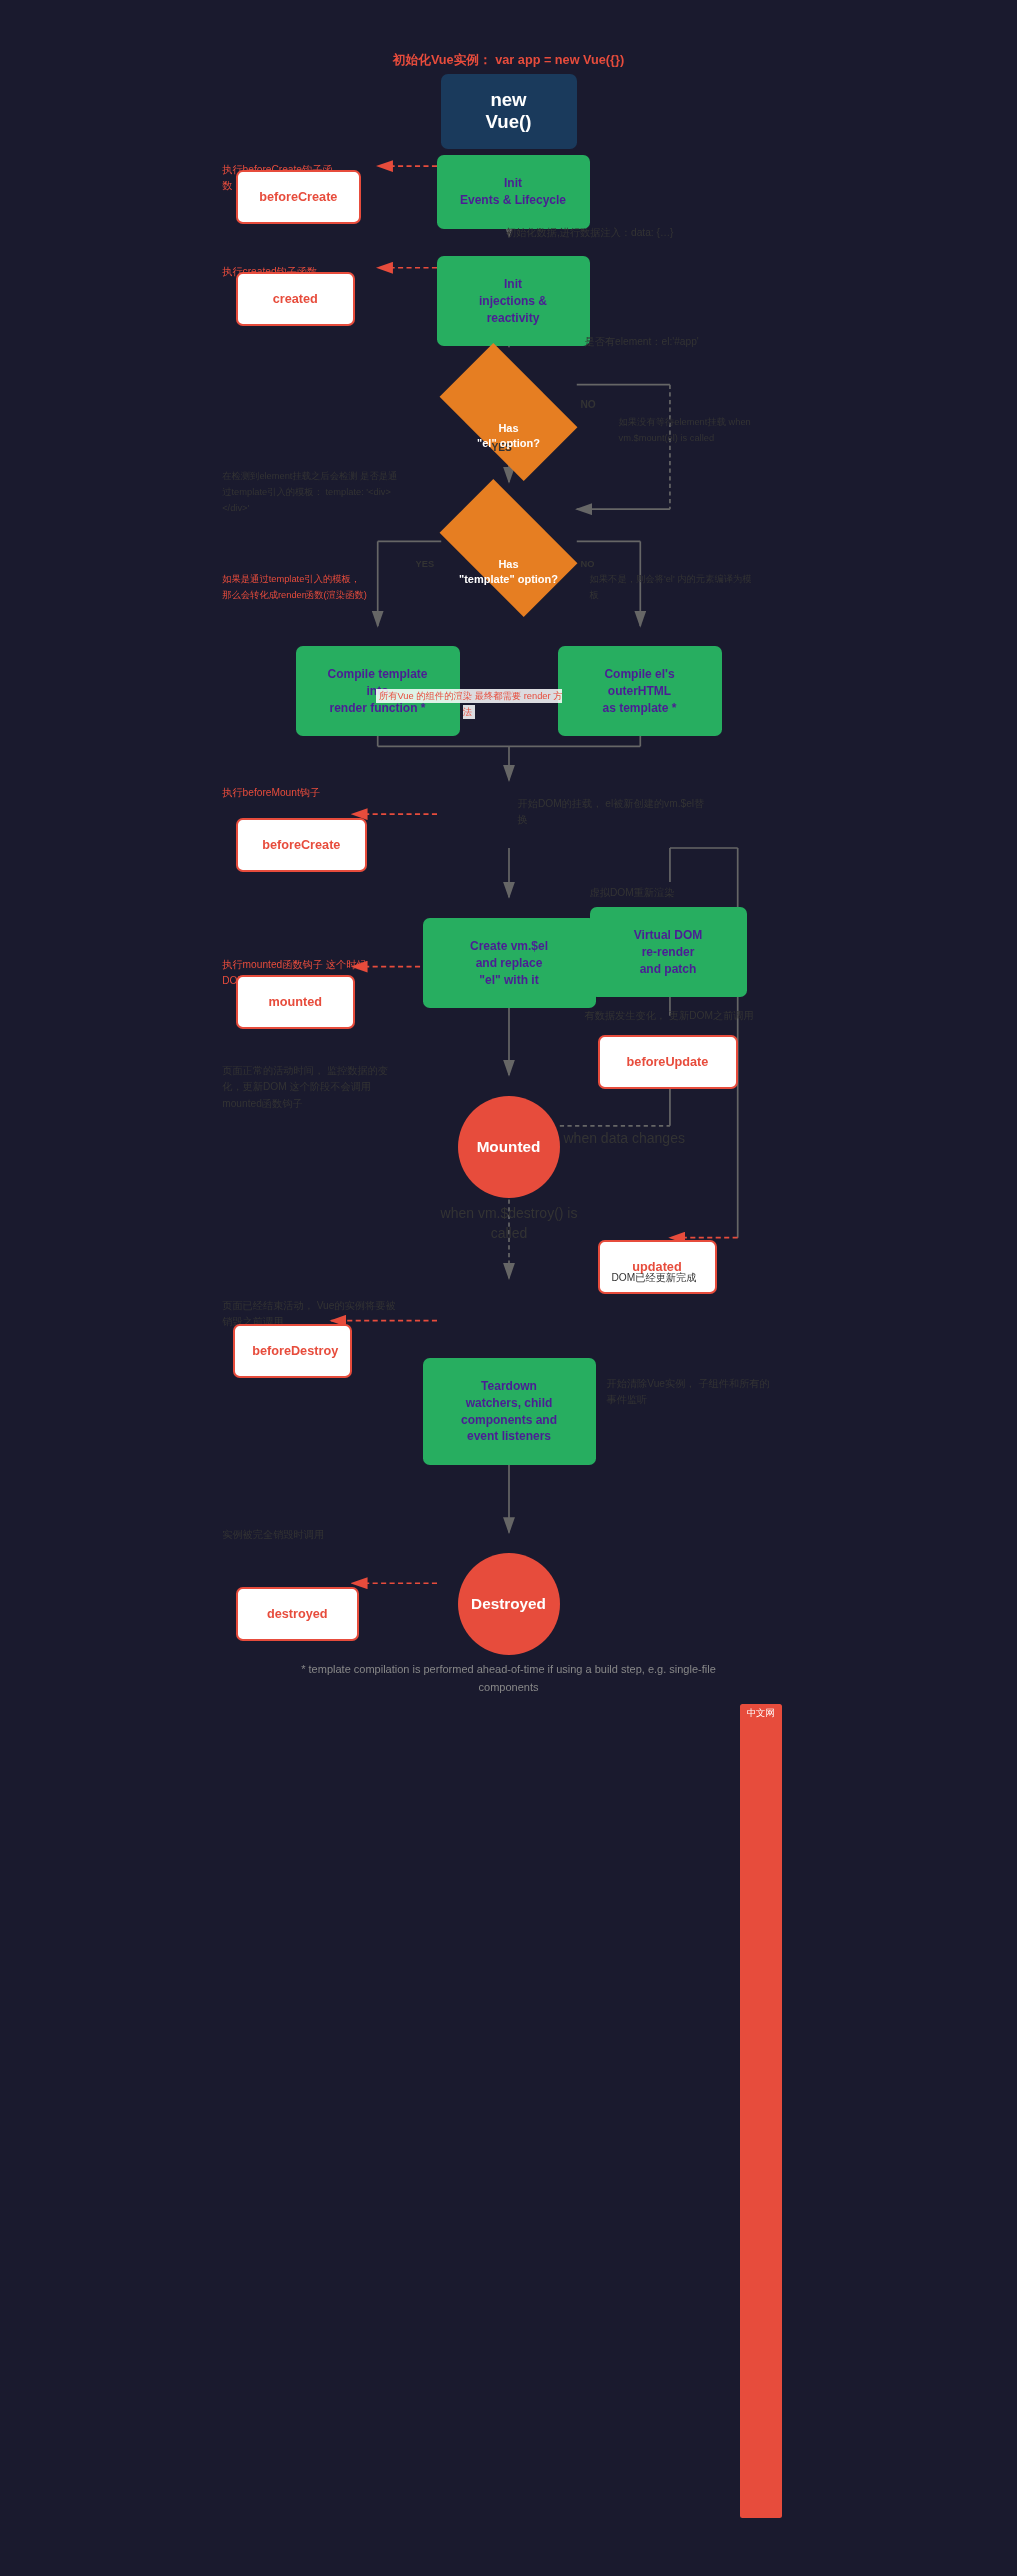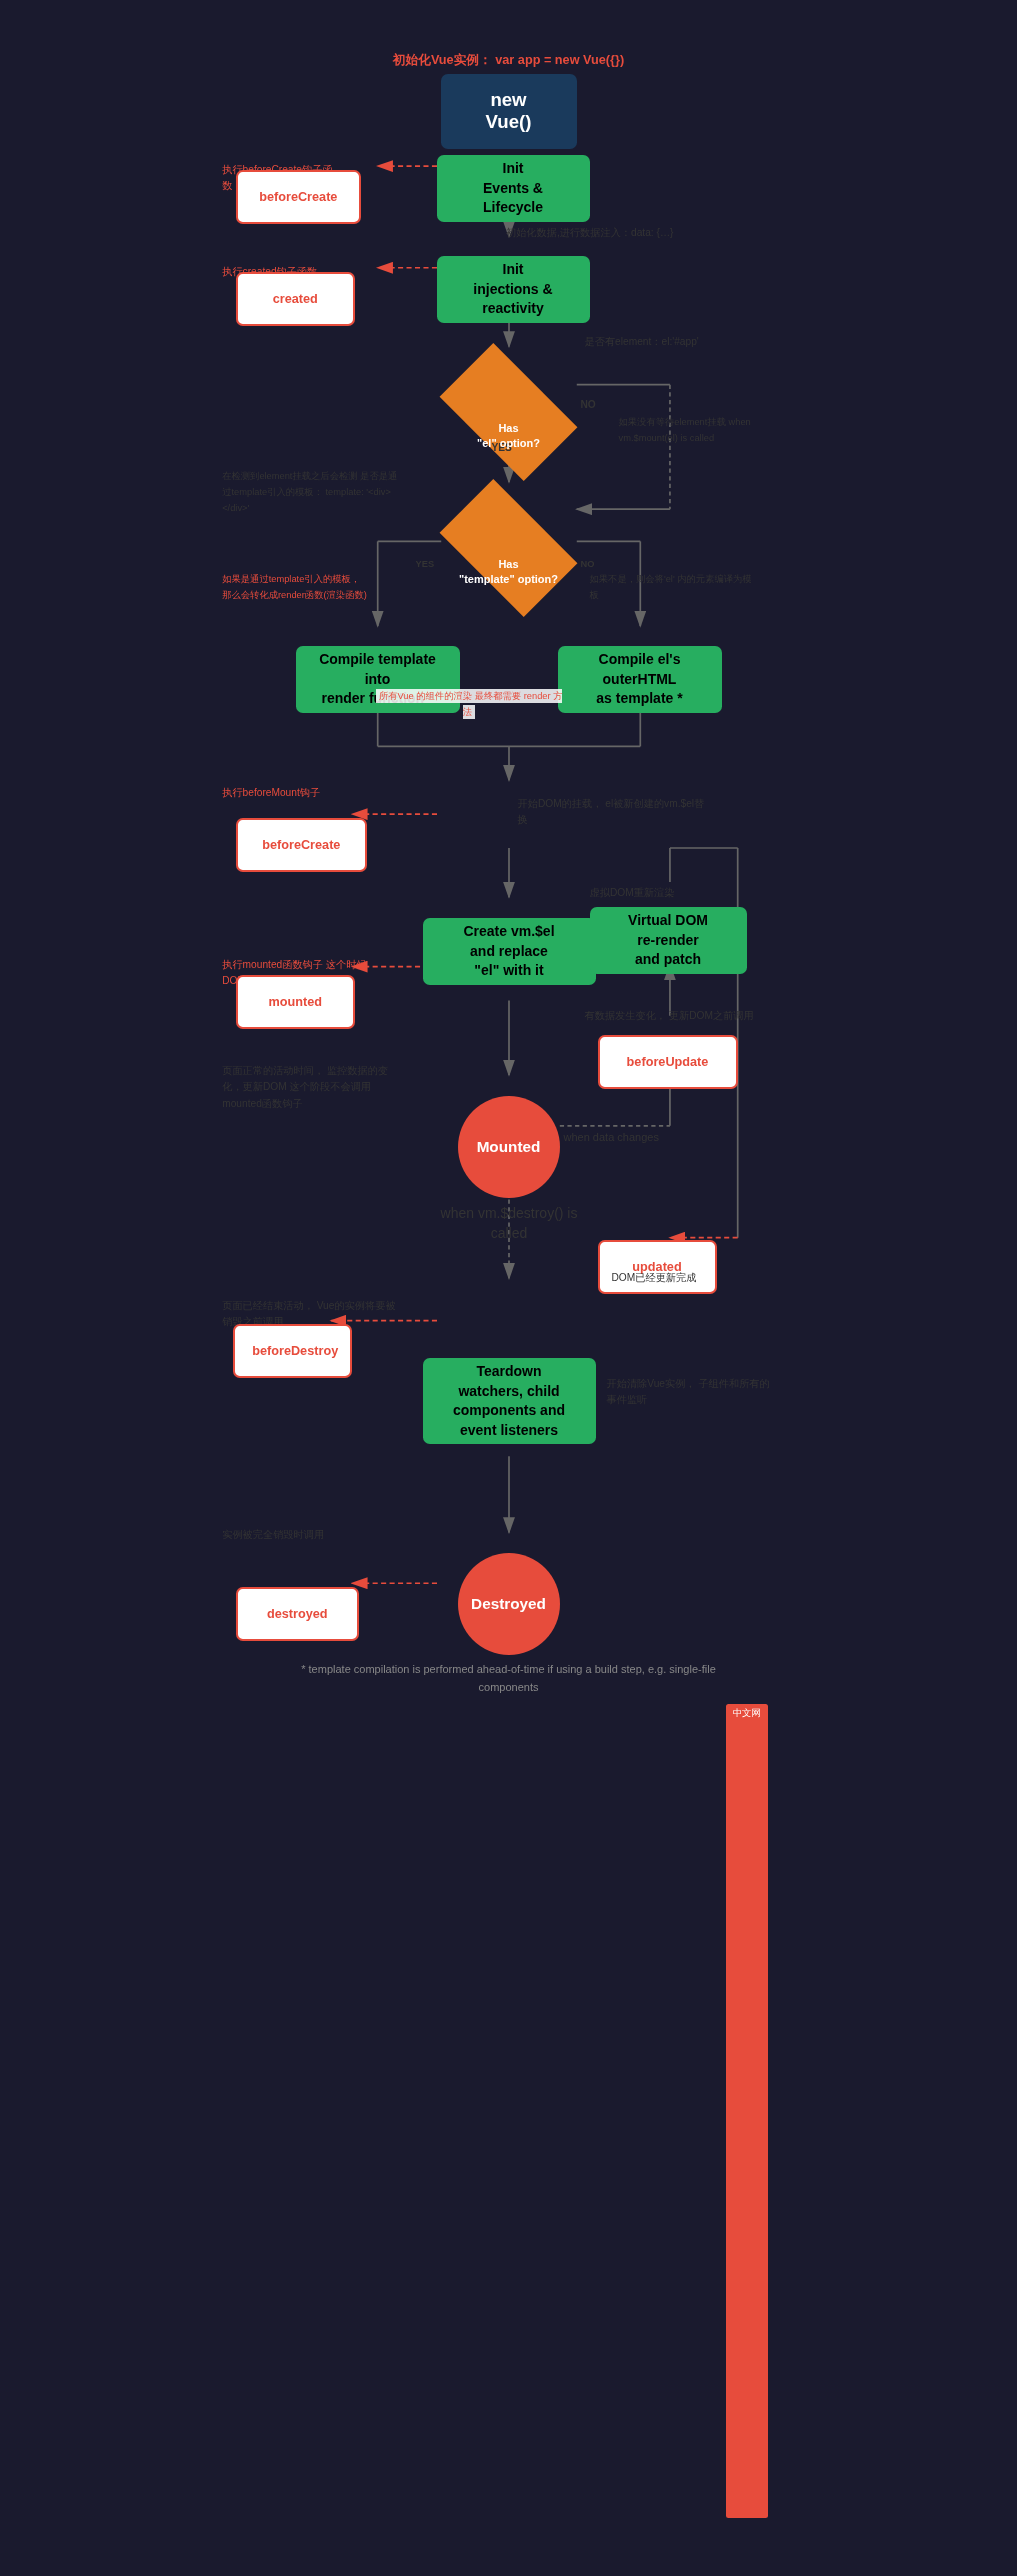--- a/index.html
+++ b/index.html
@@ -27,24 +27,24 @@
       font-weight: bold;
       padding: 15.3px 34px;
       border-radius: 6.8px;
       text-align: center;
       z-index: 2;
     }
 
     
     .green-box {
       background: #27ae60;
-      color: #000000;
-      font-size: 14px;
+      color: #4c1d95;
+      font-size: 12px;
       font-weight: bold;
-      padding: 4px 17px;
+      padding: 20px 17px;
       border-radius: 6.8px;
       text-align: center;
       min-width: 153px;
       line-height: 1.4;
     }
 
     
     .diamond-container {
       position: relative;
       width: 136px;
@@ -371,21 +371,21 @@
     </div>
 
     <div class="node" style="top:1026px; left:1.7px; width:170px;">
       <span class="chinese-text" style="color:#333; font-size:10.2px; line-height:1.5;">页面正常的活动时间，
 监控数据的变化，更新DOM
 这个阶段不会调用
 mounted函数钩子</span>
     </div>
 
     <div class="node" style="top:1093px; left:343px;">
-      <span class="chinese-text" style="color:#333; font-size:11px; line-height:1.4;">when data
+      <span class="chinese-text" style="color:#333; font-size:14px; line-height:1.4;">when data
 changes</span>
     </div>
 
     <div class="node hook-box" style="top:999px; left:377px; width:140px;">
       <span>beforeUpdate</span>
     </div>
 
     <div class="node" style="top:971px; left:364px; width:170px;">
       <span class="chinese-text" style="color:#333; font-size:10.2px; line-height:1.4;">有数据发生变化，
 更新DOM之前调用</span>
@@ -446,19 +446,19 @@
 
     <div class="node red-circle" style="top:1517px; left:237px;">
       <span>Destroyed</span>
     </div>
 
     <div class="footer-text" style="top:1644px; left:76px; width:424px;">
       <span>* template compilation is performed ahead-of-time if using
 a build step, e.g. single-file components</span>
     </div>
 
-    <div class="logo-badge" style="bottom:25.4px; right:29px; top:1687px;">
+    <div class="logo-badge" style="bottom:25.4px; right:15px; top:1687px;">
       <span>中文网</span>
     </div>
 
   </div>
 </div>
 
 
 </body></html>

